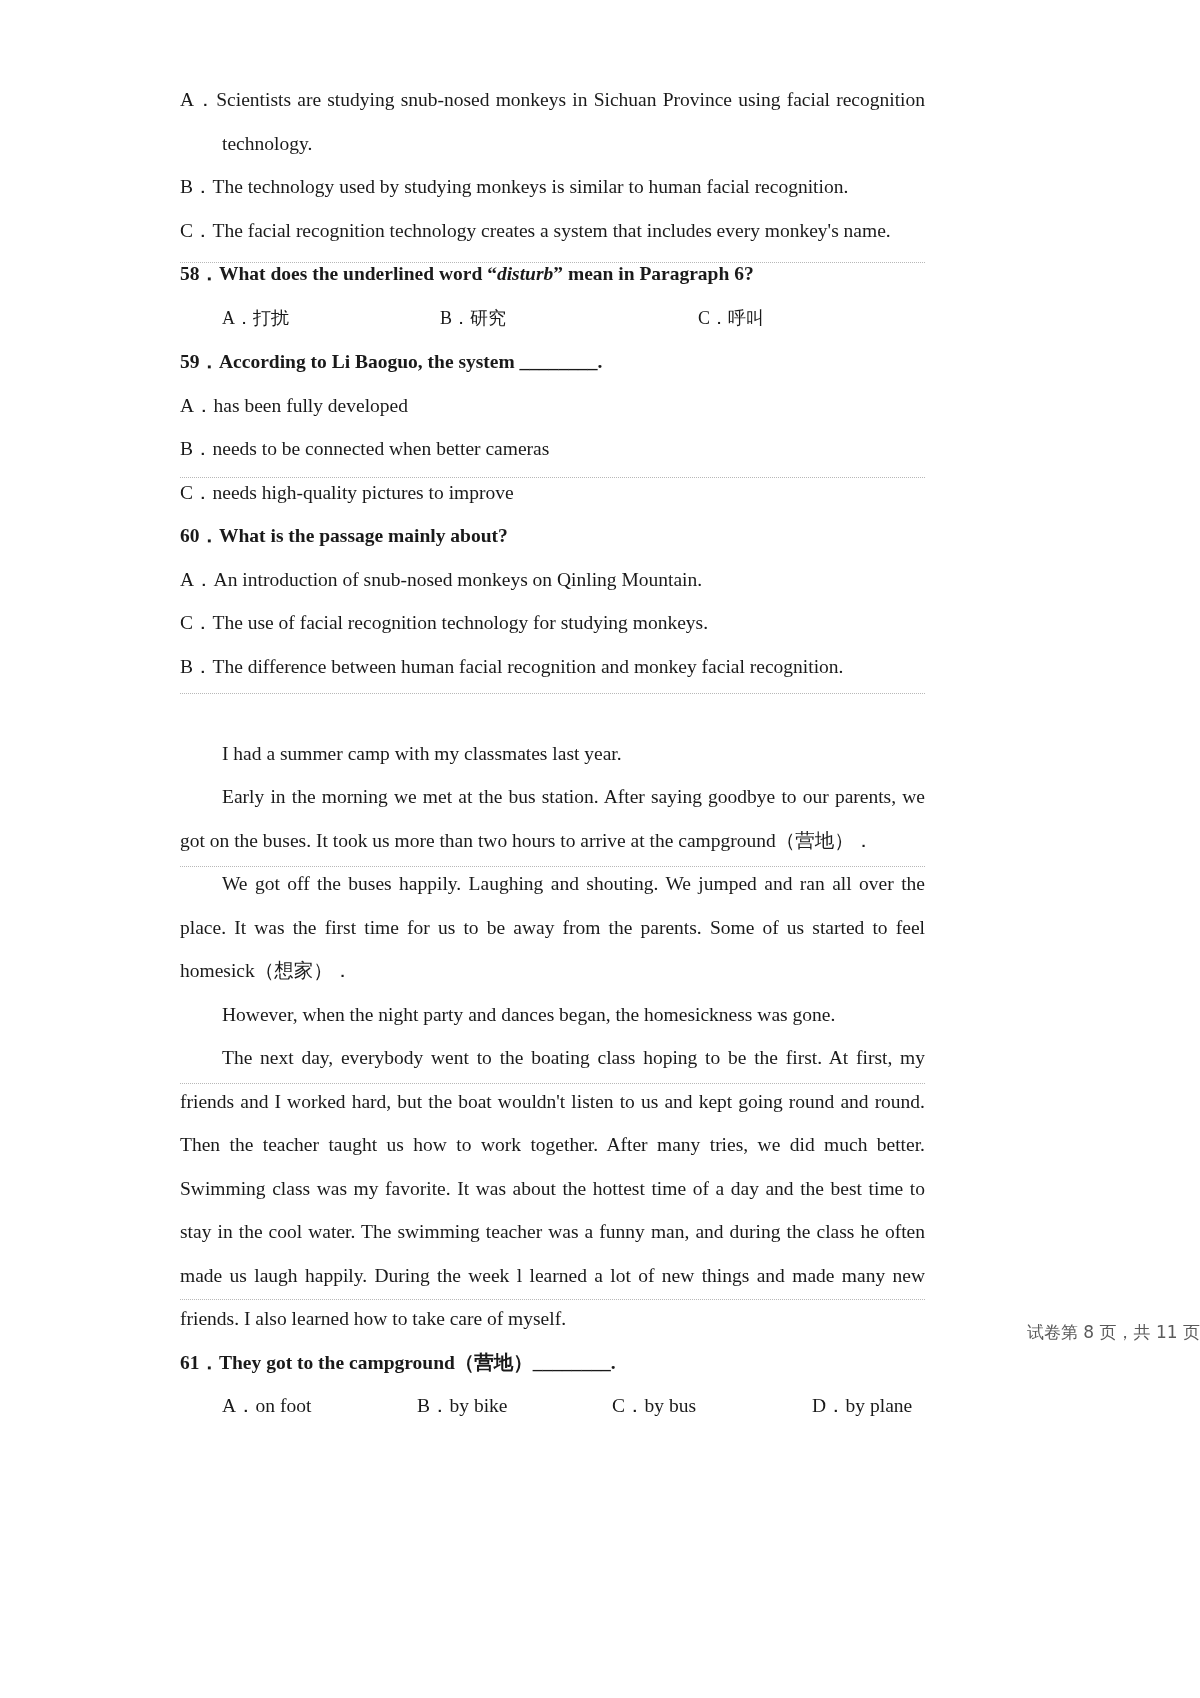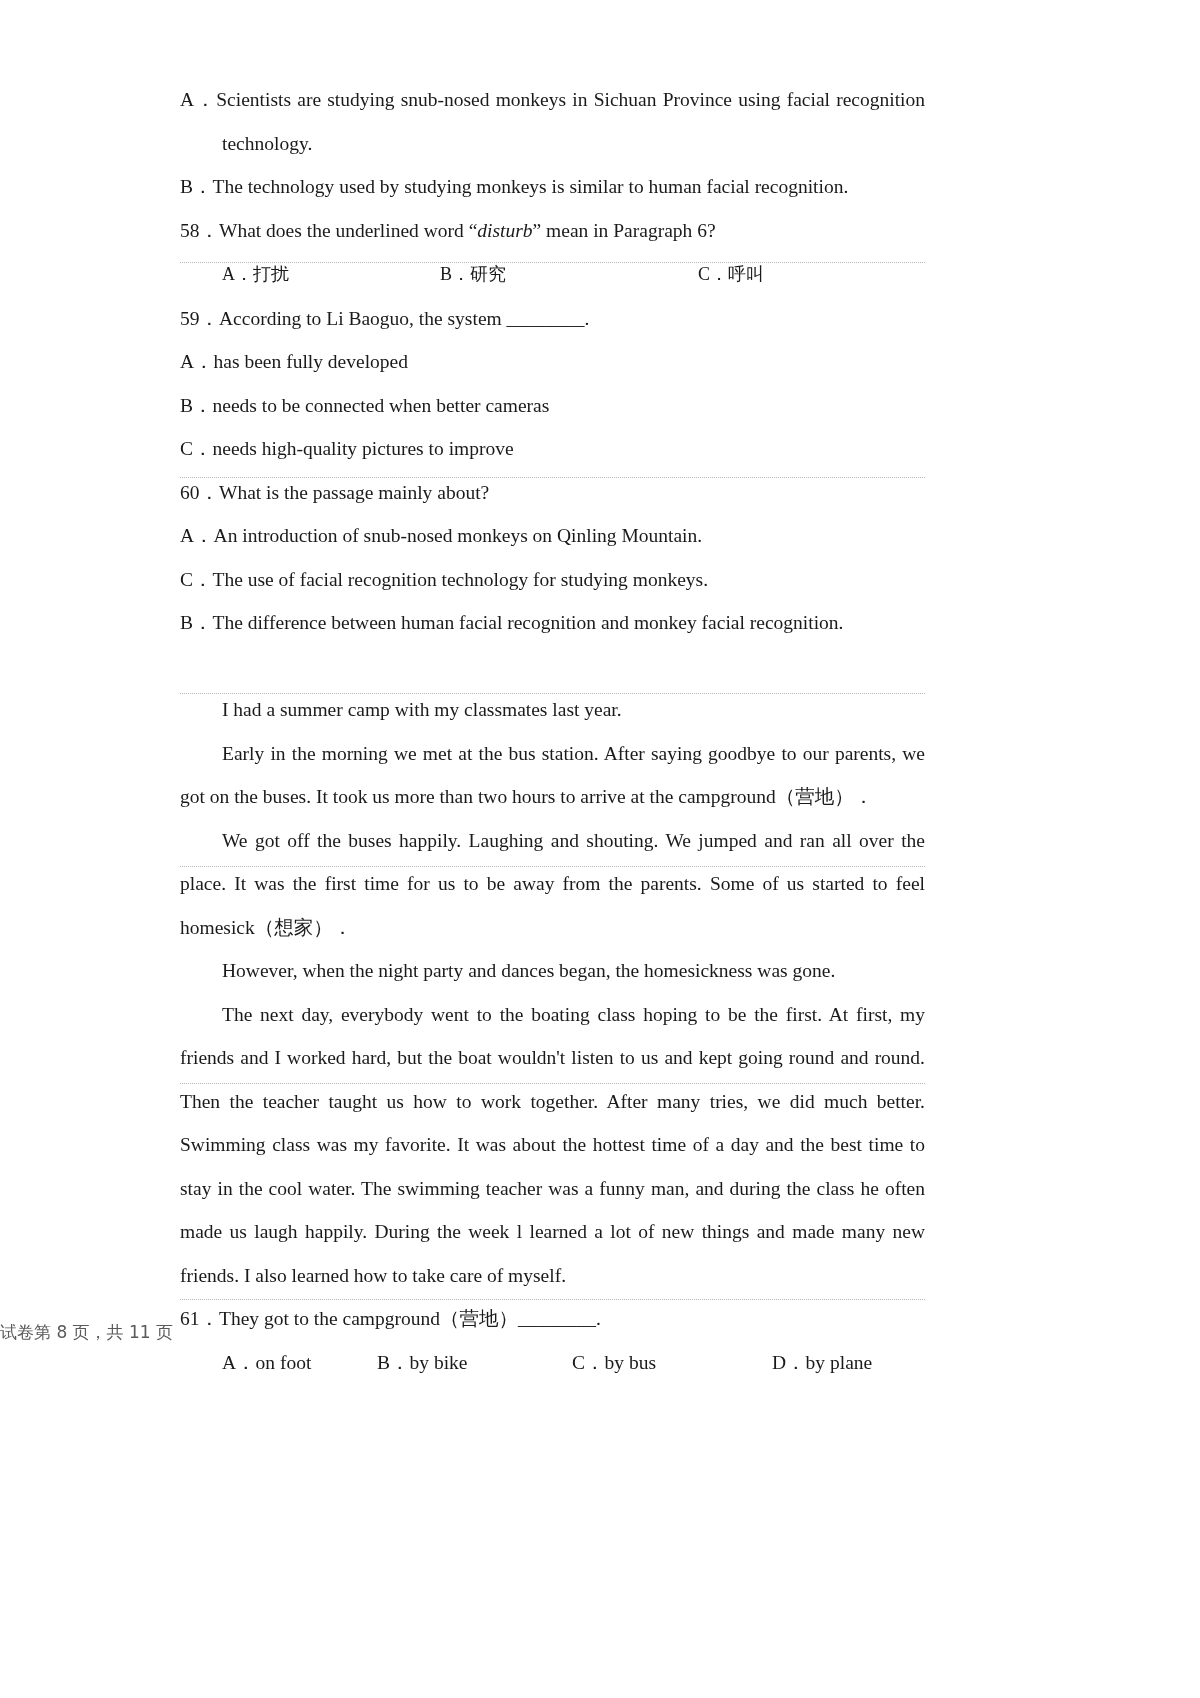--- a/index.html
+++ b/index.html
@@ -25,20 +25,21 @@
   .content {
     position: absolute;
     left: 180px;
     top: 78px;
     width: 745px;
   }
   .q-line {
     font-size: 19.5px;
     line-height: 43.5px;
     text-indent: 0;
+    font-weight: bold;
   }
   .q-num {
     display: inline-block;
     min-width: 34px;
   }
   .para {
     font-size: 19.5px;
     line-height: 43.5px;
     text-indent: 42px;
     text-align: justify;
@@ -58,21 +59,21 @@
     font-size: 19.5px;
     line-height: 43.5px;
   }
   .opts-row > div { white-space: nowrap; }
   .gap { height: 43.5px; }
   .footer {
     position: absolute;
     left: 0;
     right: 0;
     bottom: 60px;
-    text-align: left;
+    text-align: right;
     font-size: 17px;
     color: #5a5a5a;
     font-family: "DejaVu Sans", sans-serif;
   }
   .dotline {
     position: absolute;
     left: 180px;
     width: 745px;
     border-top: 1px dotted #b8b8b8;
     height: 0;
@@ -93,20 +94,23 @@
   <div class="content">
 
     <div class="hang">
       <span>A．</span><span>Scientists are studying snub-nosed monkeys in Sichuan Province using facial recognition technology.</span>
     </div>
 
     <div class="hang">
       <span>B．</span><span>The technology used by studying monkeys is similar to human facial recognition.</span>
     </div>
 
+    <div class="hang">
+      <span>C．</span><span>The facial recognition technology creates a system that includes every monkey's name.</span>
+    </div>
 
     <div class="q-line">
       <span class="q-num">58．</span><span>What does the underlined word “</span><span class="italic">disturb</span><span>” mean in Paragraph 6?</span>
     </div>
 
     <div class="opts-row">
       <div style="width:218px;"><span class="cn">A．打扰</span></div>
       <div style="width:258px;"><span class="cn">B．研究</span></div>
       <div><span class="cn">C．呼叫</span></div>
     </div>
@@ -146,21 +150,21 @@
     <div class="para">We got off the buses happily. Laughing and shouting. We jumped and ran all over the place. It was the first time for us to be away from the parents. Some of us started to feel homesick（想家）．</div>
     <div class="para">However, when the night party and dances began, the homesickness was gone.</div>
     <div class="para">The next day, everybody went to the boating class hoping to be the first. At first, my friends and I worked hard, but the boat wouldn't listen to us and kept going round and round. Then the teacher taught us how to work together. After many tries, we did much better. Swimming class was my favorite. It was about the hottest time of a day and the best time to stay in the cool water. The swimming teacher was a funny man, and during the class he often made us laugh happily. During the week l learned a lot of new things and made many new friends. I also learned how to take care of myself.</div>
 
     <div class="q-line">
       <span class="q-num">61．</span><span>They got to the campground（营地）________.</span>
     </div>
 
     <div class="opts-row">
       <div style="width:155px;"><span>A．on foot</span></div>
-      <div style="width:195px;"><span>B．by bike</span></div>
+      <div style="width:195px;margin-left:40px;"><span>B．by bike</span></div>
       <div style="width:200px;"><span>C．by bus</span></div>
       <div><span>D．by plane</span></div>
     </div>
 
   </div>
 
   <div class="footer">试卷第 8 页，共 11 页</div>
 
 </div>
 

